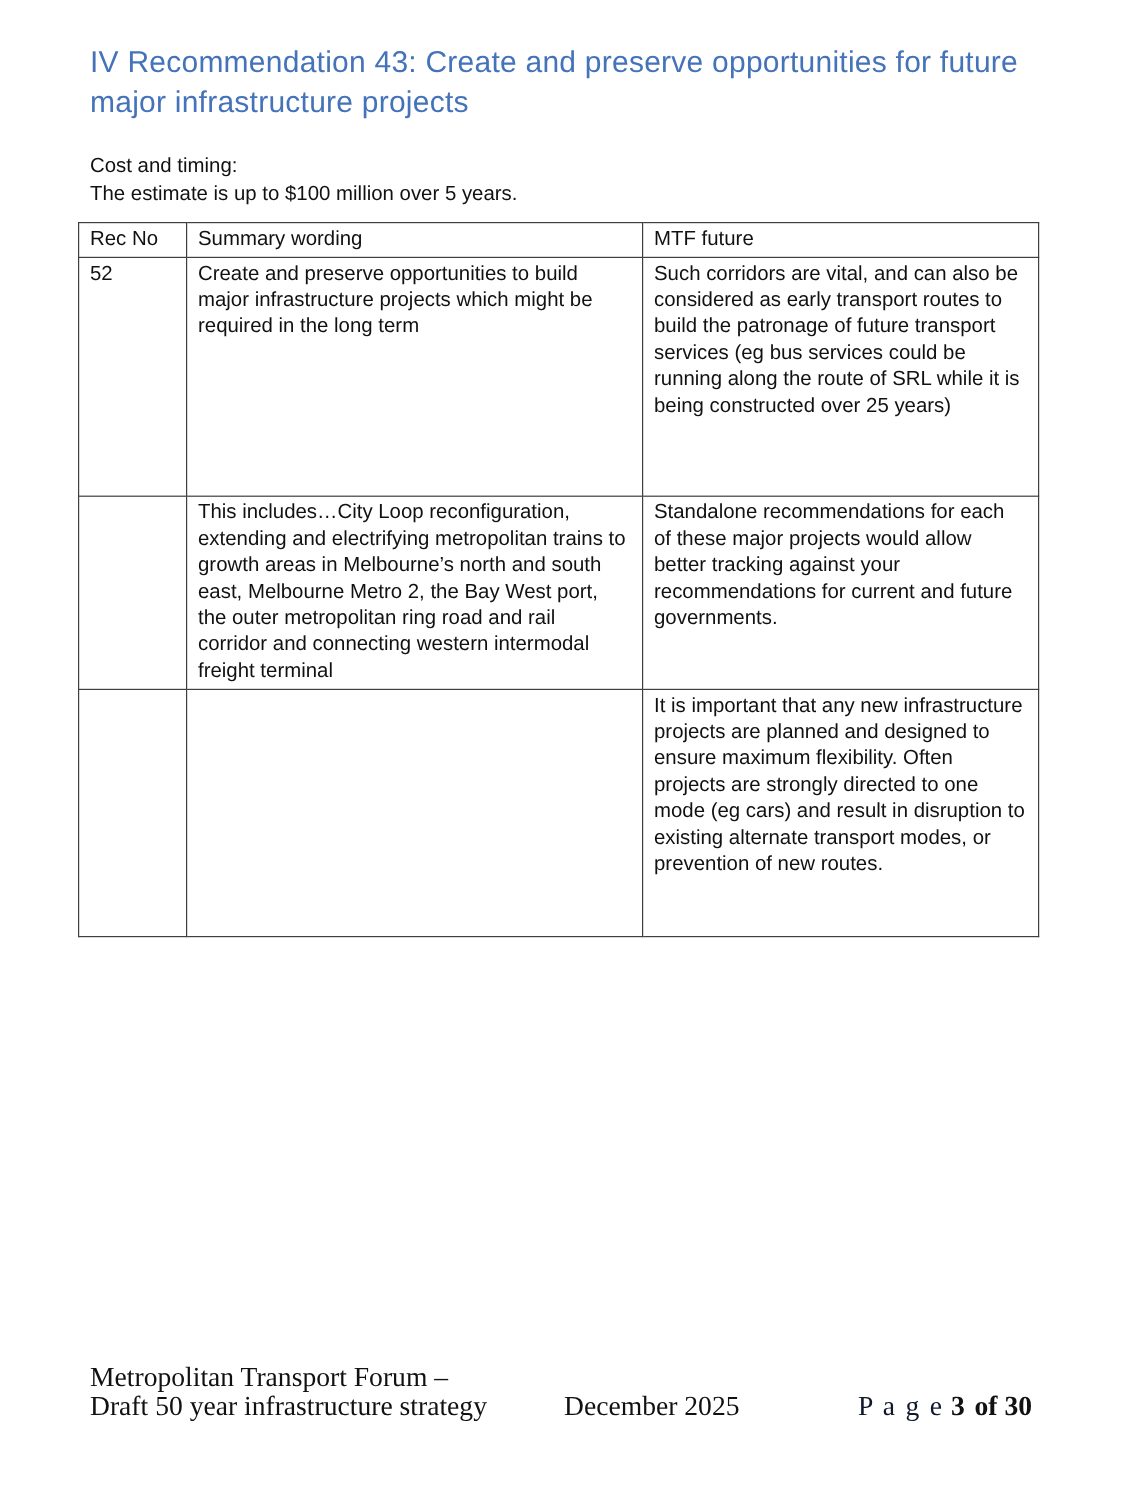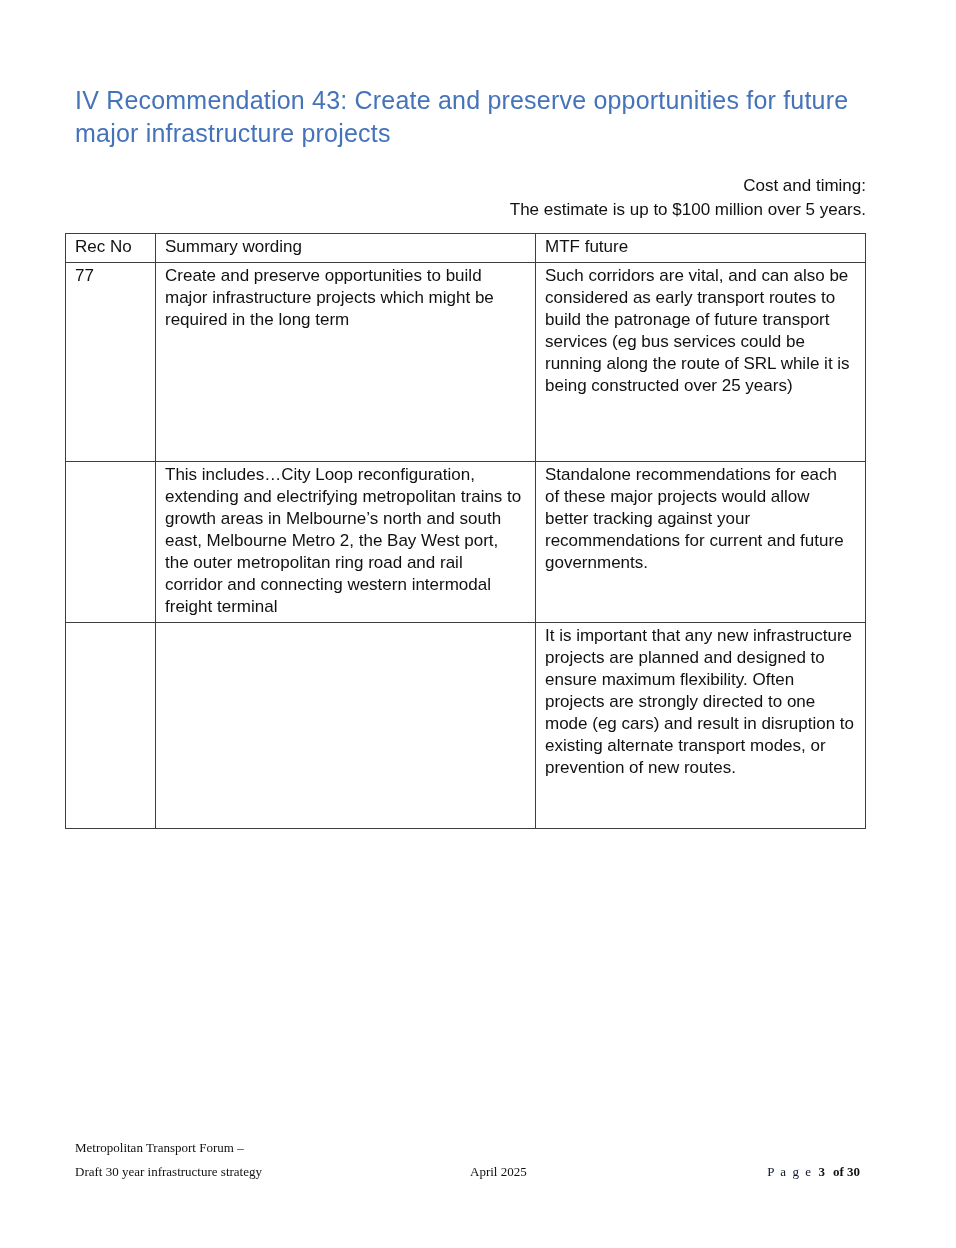--- a/index.html
+++ b/index.html
@@ -11,33 +11,32 @@
     position: relative;
     width: 956px;
     height: 1248px;
     background: #ffffff;
     font-family: "Liberation Sans", sans-serif;
     color: #1a1a1a;
     overflow: hidden;
   }
   .doc-heading {
     margin: 0;
-    padding: 84px 90px 0 75px;
+    padding: 36px 90px 0 75px;
     font-size: 25px;
     font-weight: 400;
     line-height: 33px;
     color: var(--heading-blue, #4573ba);
     letter-spacing: 0.2px;
   }
   .cost-block {
     margin: 24px 90px 0 75px;
     font-size: 17px;
     line-height: 24px;
     color: #111111;
-    text-align: right;
   }
   .cost-block p { margin: 0; }
   table.rec-table {
     border-collapse: collapse;
     margin: 11px 0 0 65px;
     width: 800px;
     table-layout: fixed;
     font-size: 17px;
     line-height: 22px;
     color: #111111;
@@ -55,21 +54,21 @@
   table.rec-table thead th { height: 22px; }
   table.rec-table tbody tr:nth-child(1) td { height: 192px; }
   table.rec-table tbody tr:nth-child(2) td { height: 153px; }
   table.rec-table tbody tr:nth-child(3) td { height: 199px; }
   .footer {
     position: absolute;
     left: 75px;
     right: 96px;
     top: 1136px;
     font-family: "Liberation Serif", serif;
-    font-size: 13px;
+    font-size: 23px;
     line-height: 24px;
     color: #111111;
   }
   .footer p { margin: 0; }
   .footer-row {
     display: flex;
     align-items: baseline;
   }
   .footer-row .f-left {
     flex: 0 0 395px;
@@ -111,41 +110,41 @@
       </colgroup>
     <thead>
       <tr>
         <th>Rec No</th>
         <th>Summary wording</th>
         <th>MTF future</th>
       </tr>
     </thead>
     <tbody>
       <tr>
-        <td>77</td>
+        <td>52</td>
         <td>Create and preserve opportunities to build major infrastructure projects which might be required in the long term</td>
         <td>Such corridors are vital, and can also be considered as early transport routes to build the patronage of future transport services (eg bus services could be running along the route of SRL while it is being constructed over 25 years)</td>
       </tr>
       <tr>
         <td></td>
         <td>This includes…City Loop reconfiguration, extending and electrifying metropolitan trains to growth areas in Melbourne’s north and south east, Melbourne Metro 2, the Bay West port, the outer metropolitan ring road and rail corridor and connecting western intermodal freight terminal</td>
         <td>Standalone recommendations for each of these major projects would allow better tracking against your recommendations for current and future governments.</td>
       </tr>
       <tr>
         <td></td>
         <td></td>
         <td>It is important that any new infrastructure projects are planned and designed to ensure maximum flexibility.  Often projects are strongly directed to one mode (eg cars) and result in disruption to existing alternate transport modes, or prevention of new routes.</td>
       </tr>
     </tbody>
   </table>
 
   <div class="footer">
     <p>Metropolitan Transport Forum –</p>
     <div class="footer-row">
-      <span class="f-left">Draft 30 year infrastructure strategy</span>
-      <span class="f-center">April 2025</span>
+      <span class="f-left">Draft 50 year infrastructure strategy</span>
+      <span class="f-center">December 2025</span>
       <span class="f-right">
         <span class="page-word">P a g e</span><span class="page-num">3</span><span class="page-total">of 30</span>
       </span>
     </div>
   </div>
 
 </div>
 
 </body></html>

